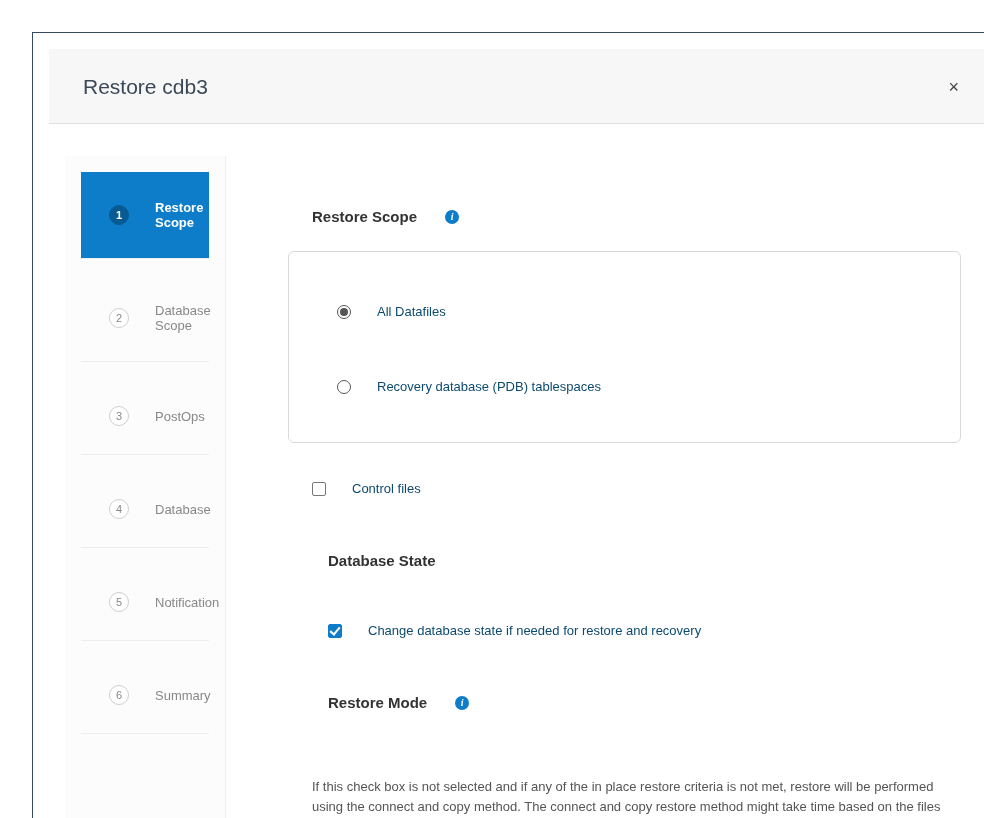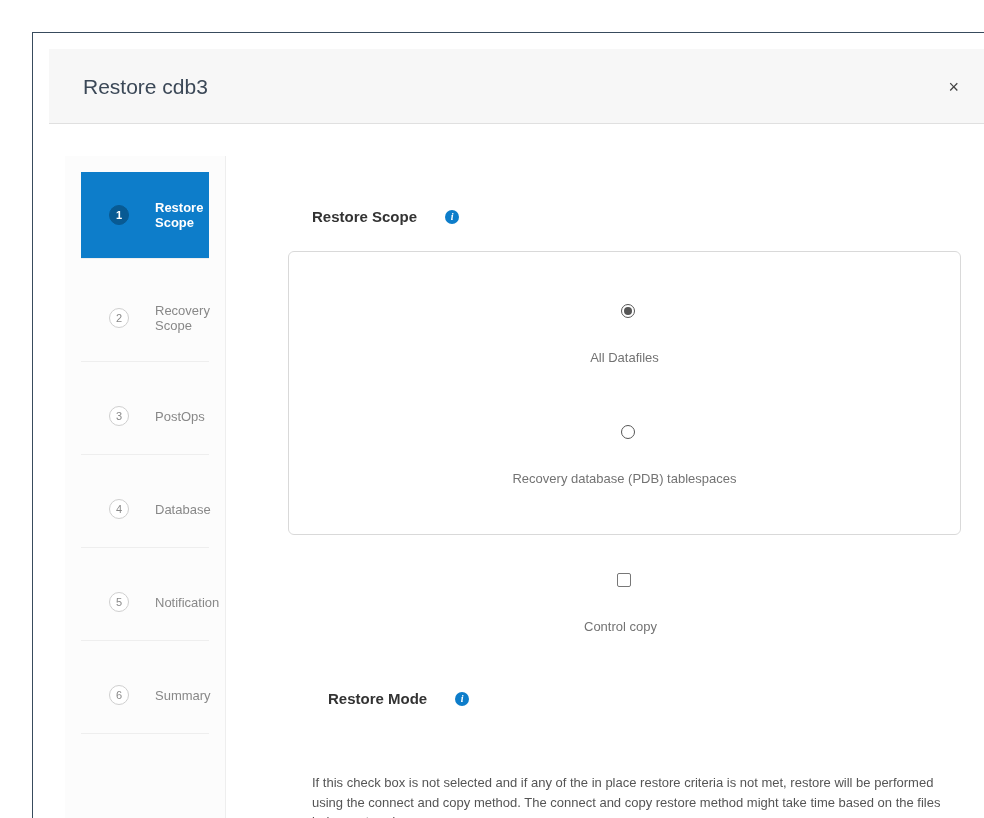--- a/index.html
+++ b/index.html
@@ -109,23 +109,22 @@
     .radio-panel {
       border: 1px solid #d9d9d9;
       border-radius: 6px;
       padding: 14px 16px 10px 16px;
       margin: 8px 0 12px 8px;
     }
     .radio-row, .check-row {
       display: flex;
       align-items: center;
       font-size: 13px;
-      color: #737373;
+      color: #0c4a6e;
       padding: 6px 0;
-      flex-direction: column;
     }
     .radio-row label, .check-row label {
       cursor: pointer;
     }
     .radio-ctl, .check-ctl {
       width: 14px;
       height: 14px;
       margin-right: 10px;
       flex-shrink: 0;
       position: relative;
@@ -211,21 +210,21 @@
 
 <div class="body">
 
   <div class="sidebar">
     <div class="step active">
       <span class="num">1</span>
       <span>Restore Scope</span>
     </div>
     <div class="step">
       <span class="num">2</span>
-      <span>Recovery Scope</span>
+      <span>Database Scope</span>
     </div>
     <div class="step">
       <span class="num">3</span>
       <span>PostOps</span>
     </div>
     <div class="step">
       <span class="num">4</span>
       <span>Database</span>
     </div>
     <div class="step">
@@ -251,23 +250,32 @@
         <label>All Datafiles</label>
       </div>
       <div class="radio-row">
         <span class="radio-ctl"></span>
         <label>Recovery database (PDB) tablespaces</label>
       </div>
     </div>
 
     <div class="check-row indent">
       <span class="check-ctl"></span>
-      <label>Control copy</label>
-    </div>
-
+      <label>Control files</label>
+    </div>
+
+    <div class="sub-section">
+      <div class="section-title">
+        <span>Database State</span>
+      </div>
+      <div class="check-row indent">
+        <span class="check-ctl checked"></span>
+        <label>Change database state if needed for restore and recovery</label>
+      </div>
+    </div>
 
     <div class="sub-section">
       <div class="section-title">
         <span>Restore Mode</span>
         <span class="info-icn">i</span>
       </div>
       <div style="height:18px"></div>
       <div class="help-text">If this check box is not selected and if any of the in place restore criteria is not met, restore will be performed using the connect and copy method. The connect and copy restore method might take time based on the files being restored.</div>
     </div>
 

